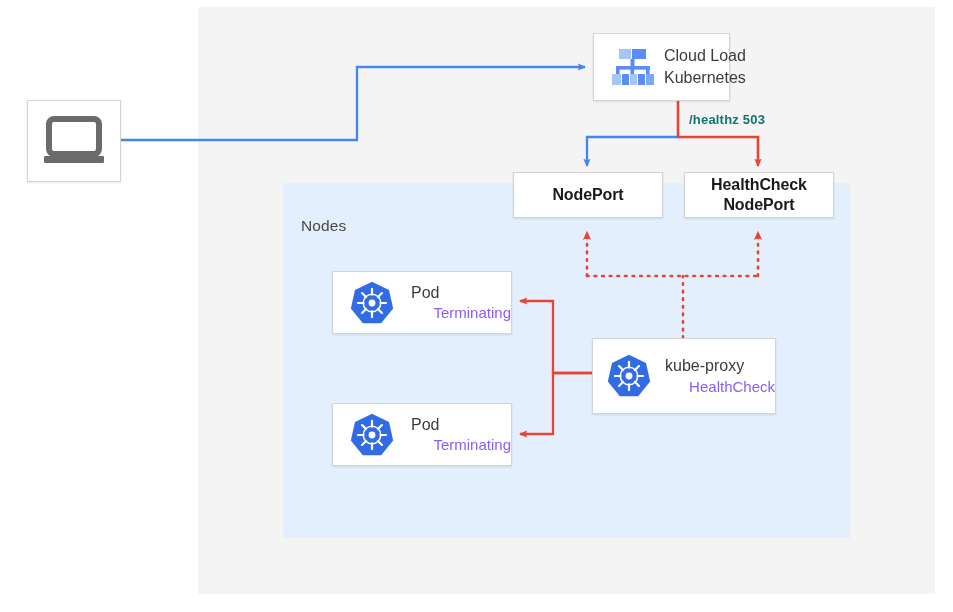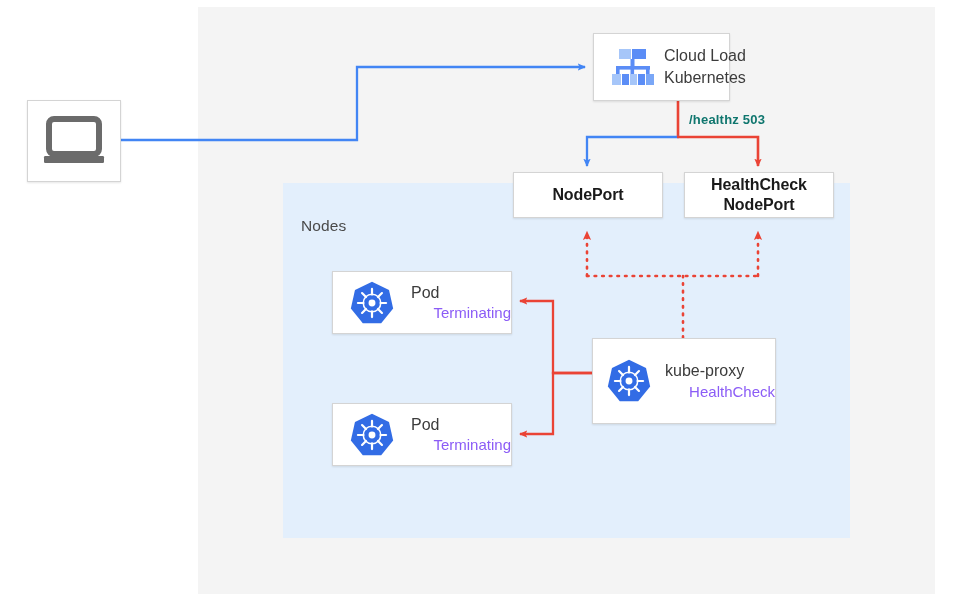--- a/index.html
+++ b/index.html
@@ -73,21 +73,21 @@
   }
   .box-pod1 {
     left: 332px; top: 271px; width: 180px; height: 63px;
     display: flex; align-items: center;
   }
   .box-pod2 {
     left: 332px; top: 403px; width: 180px; height: 63px;
     display: flex; align-items: center;
   }
   .box-kubeproxy {
-    left: 592px; top: 338px; width: 184px; height: 86px;
+    left: 592px; top: 338px; width: 184px; height: 76px;
     display: flex; align-items: center;
   }
   .label-strong {
     font-size: 16px;
     font-weight: bold;
     color: #1a1a1a;
     text-align: center;
     line-height: 1.22;
     letter-spacing: -0.1px;
   }

